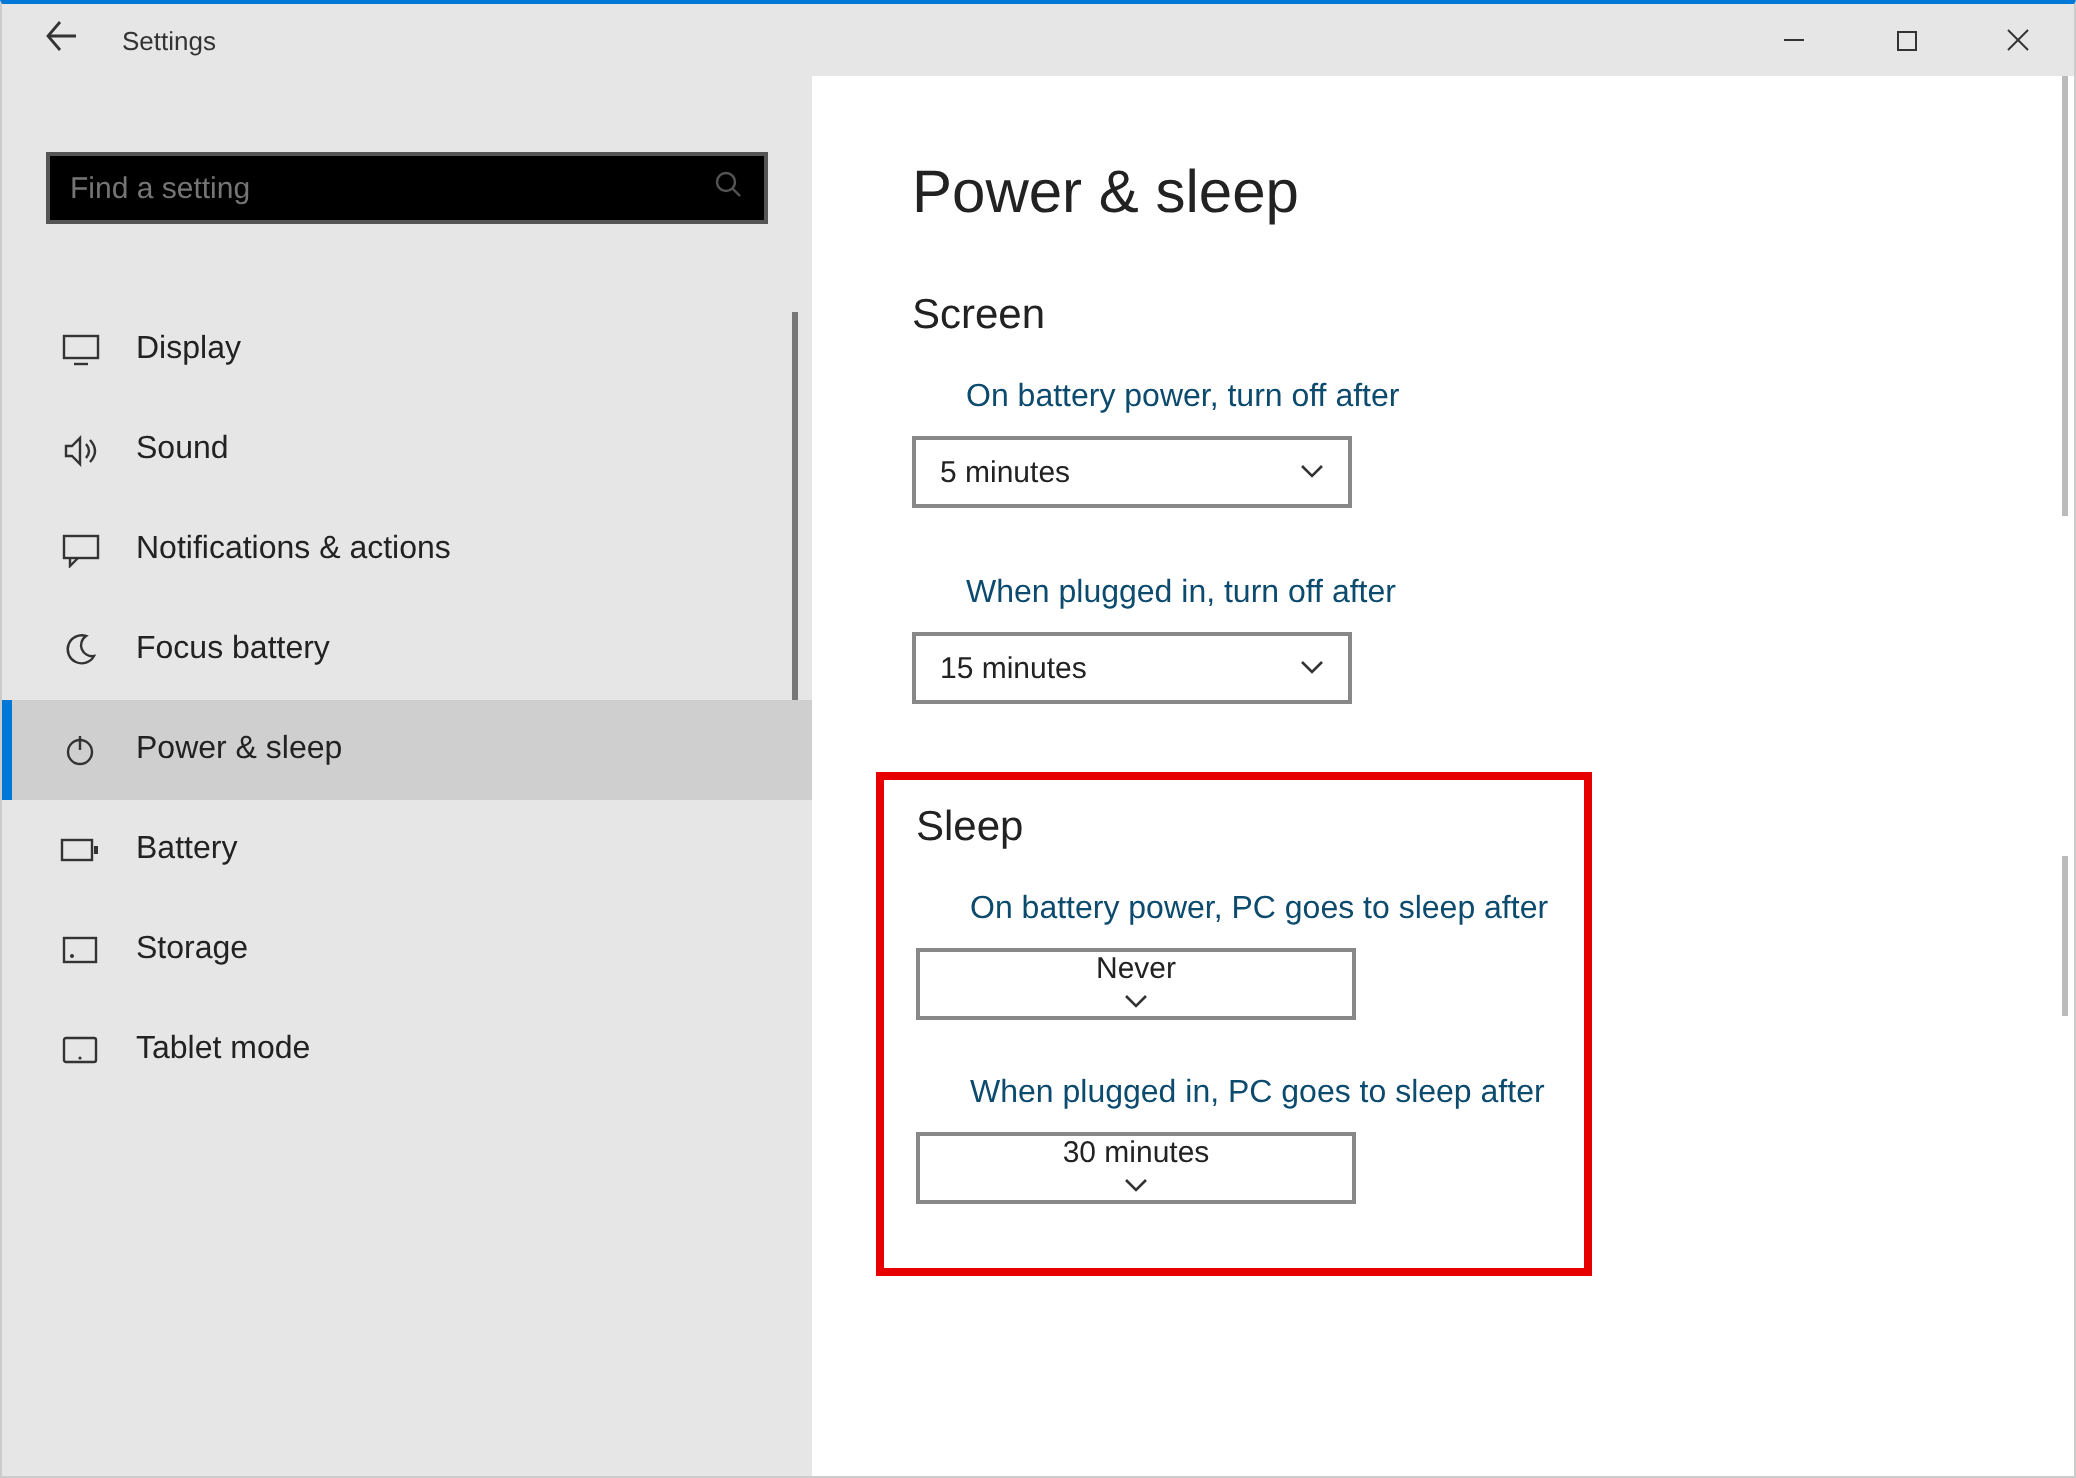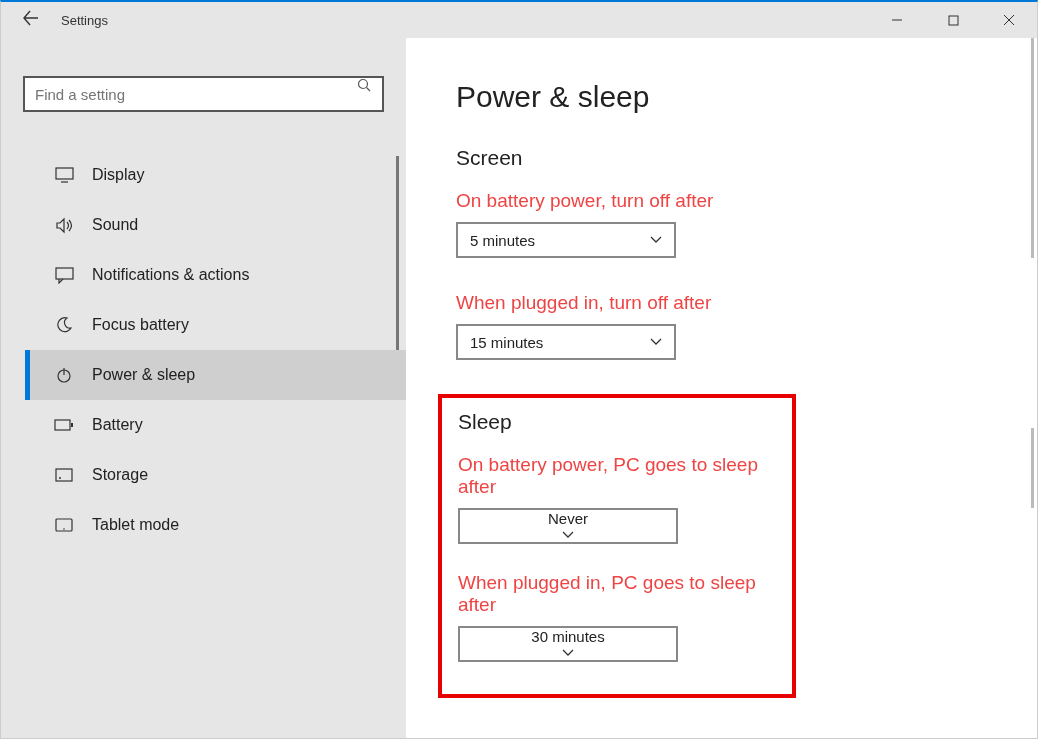--- a/index.html
+++ b/index.html
@@ -82,22 +82,23 @@
       color: #222;
       cursor: pointer;
       margin-bottom: 15px;
     }
     .home-row .icon { width: 20px; display:flex; justify-content:center; }
     .search-wrap { padding: 0 22px 18px 22px; }
     .search-box {
       border: 2px solid #555;
       height: 36px;
       display: flex;
+      align-items: center;
       padding: 0 10px;
-      background: #ffffff;
+      background: #000000;
     }
     .search-box input {
       flex: 1;
       border: none;
       outline: none;
       background: transparent;
       font-size: 15px;
       color: #666;
     }
     .search-box .icon { color: #555; font-size: 15px; }
@@ -122,21 +123,20 @@
     .nav-item {
       display: flex;
       align-items: center;
       gap: 18px;
       padding: 16px 24px;
       font-size: 16px;
       color: #222;
       cursor: pointer;
       position: relative;
       border-left: 5px solid transparent;
-      margin-left: 24px;
     }
     .nav-item.selected {
       background: #cfcfcf;
       border-left: 5px solid #0078d7;
     }
     .nav-item .icon {
       width: 20px;
       display: flex;
       justify-content: center;
       color: #222;
@@ -155,23 +155,24 @@
       color: #222;
       margin-bottom: 32px;
     }
     .section-heading {
       font-size: 21px;
       font-weight: 400;
       color: #222;
       margin-bottom: 20px;
     }
     .field-label {
-      font-size: 19px;
-      color: #ef4444;
+      font-size: 16px;
+      color: #0c4a6e;
       margin-bottom: 10px;
+      margin-left: 27px;
     }
     .dropdown {
       border: 2px solid #888;
       height: 36px;
       width: 220px;
       display: flex;
       align-items: center;
       justify-content: space-between;
       padding: 0 12px;
       font-size: 15px;

